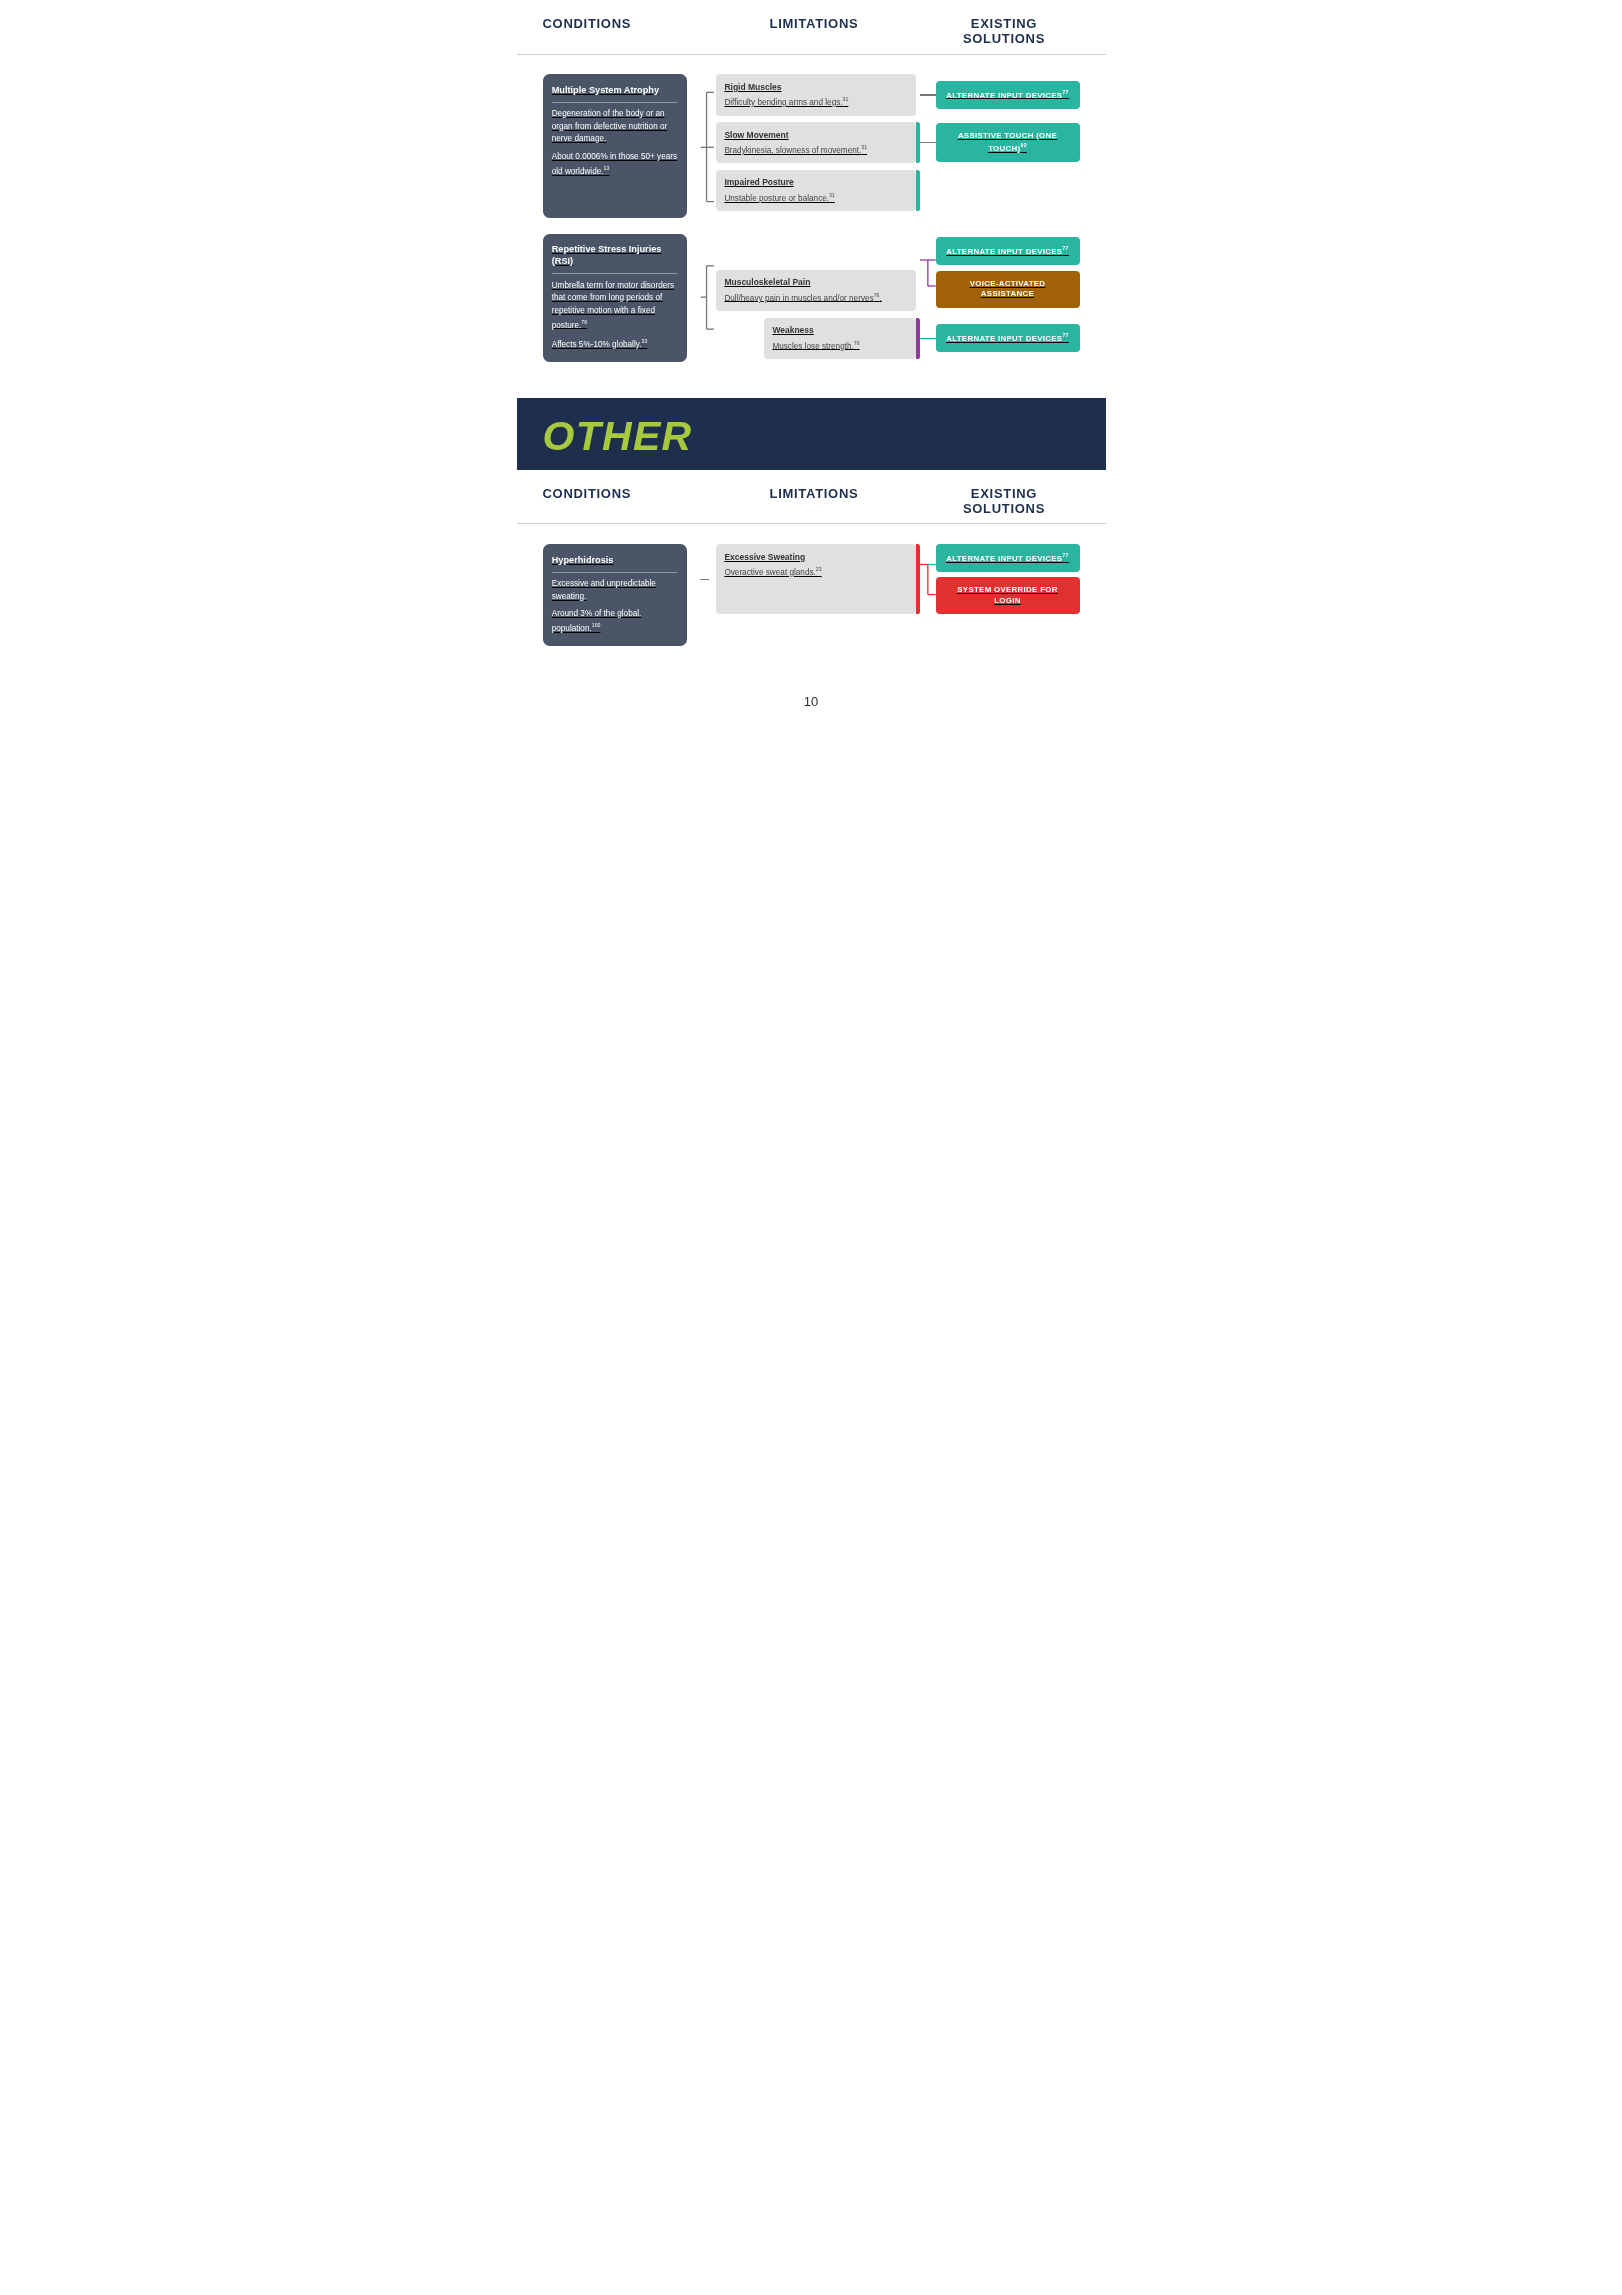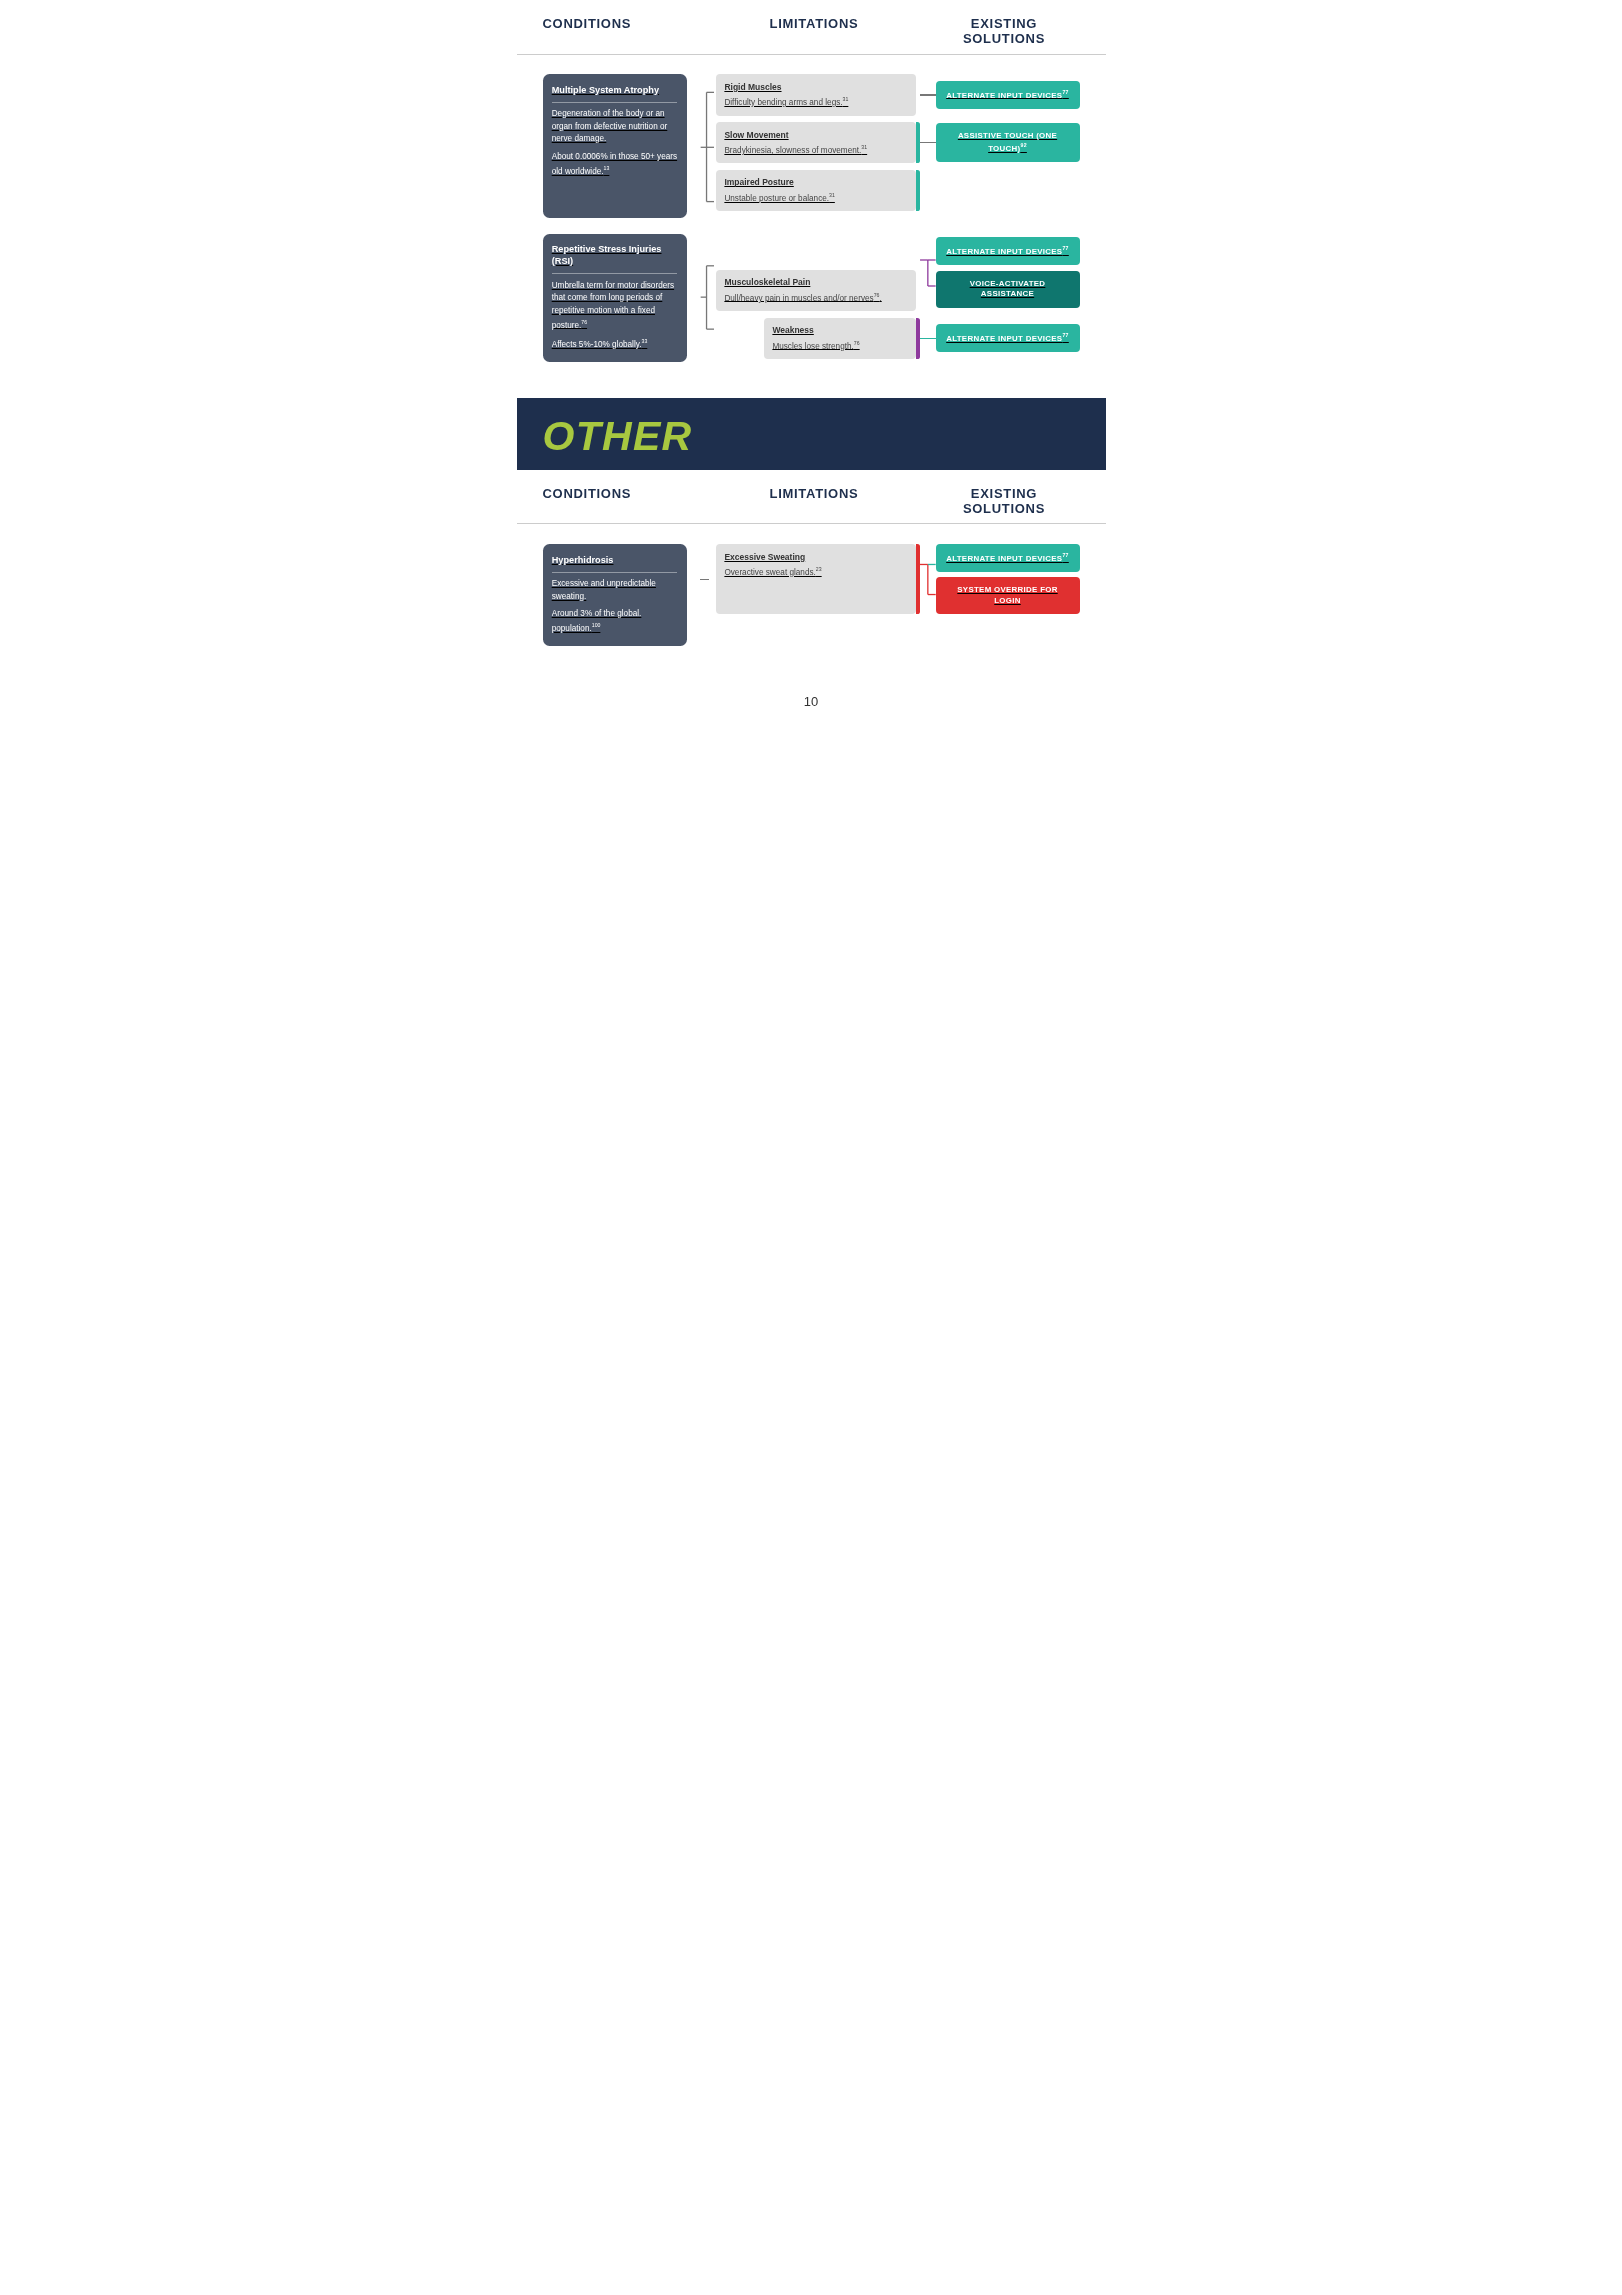--- a/index.html
+++ b/index.html
@@ -113,21 +113,21 @@
       padding: 7.9px 9.2px;
       font-size: 7.9px;
       font-weight: 900;
       color: #ffffff;
       text-align: center;
       letter-spacing: 0.3px;
       line-height: 1.35;
       text-transform: uppercase;
     }
     .solution-teal { background: #2ab5a0; }
-    .solution-purple { background: #0f766e; }
+    .solution-purple { background: #a16207; }
     .solution-red { background: #e03030; }
 
     
     .full-row {
       display: flex;
       align-items: flex-start;
       margin-bottom: 15.7px;
       gap: 0;
     }
 

